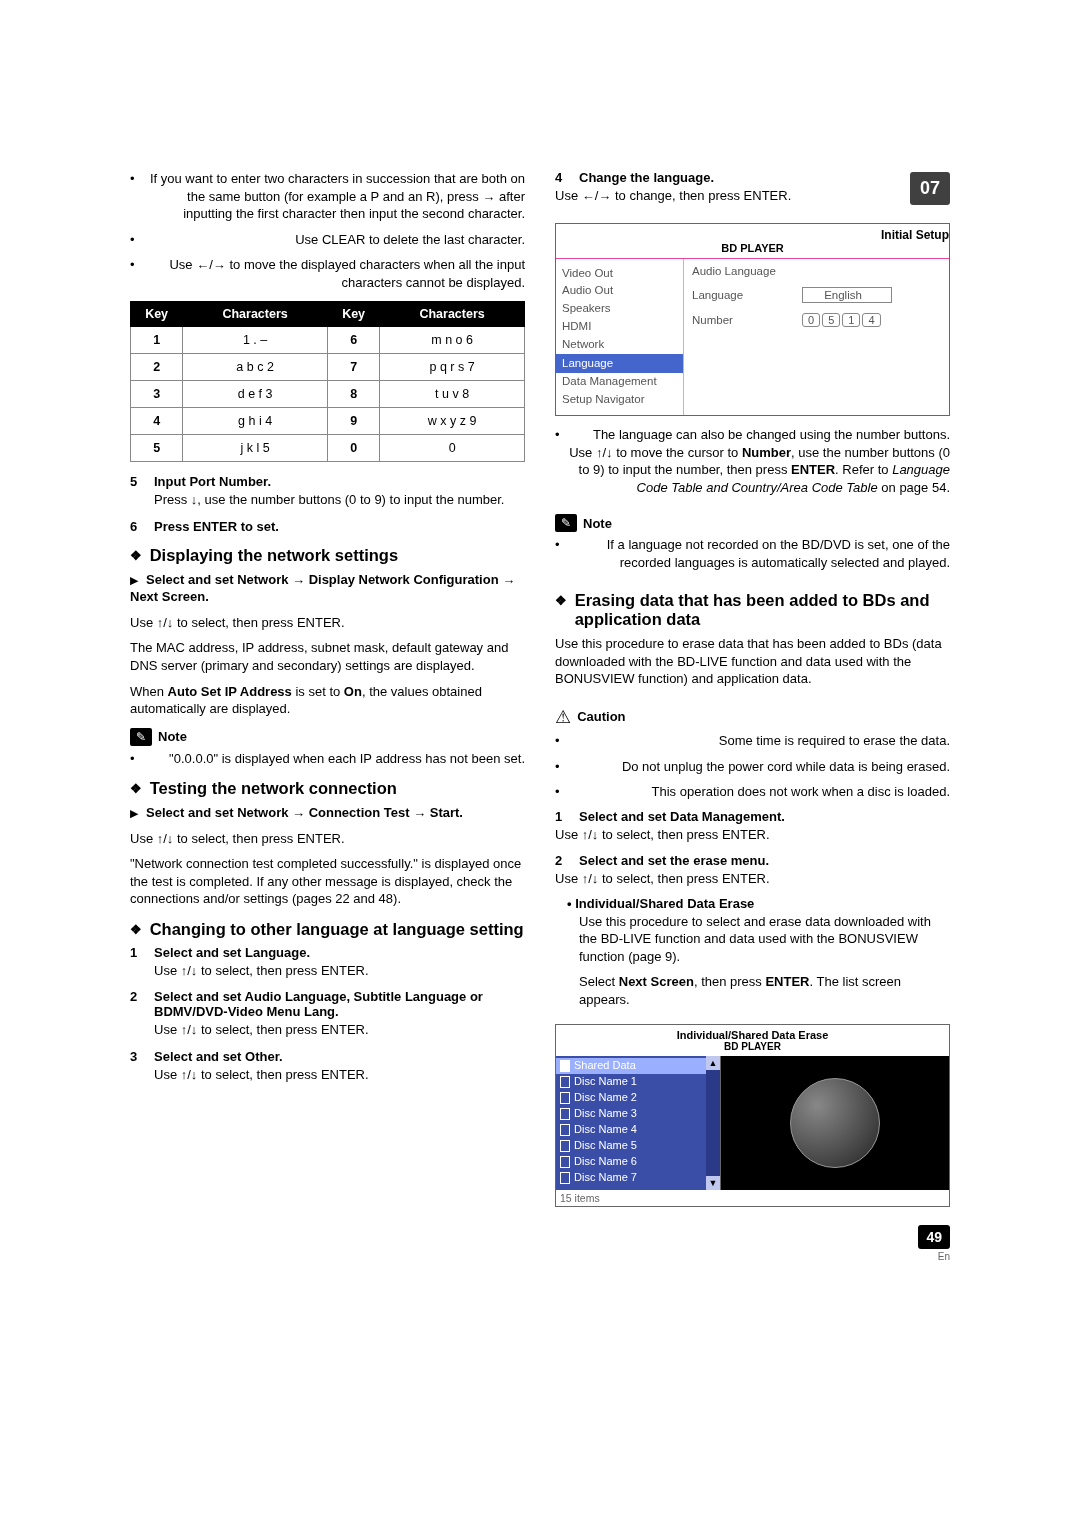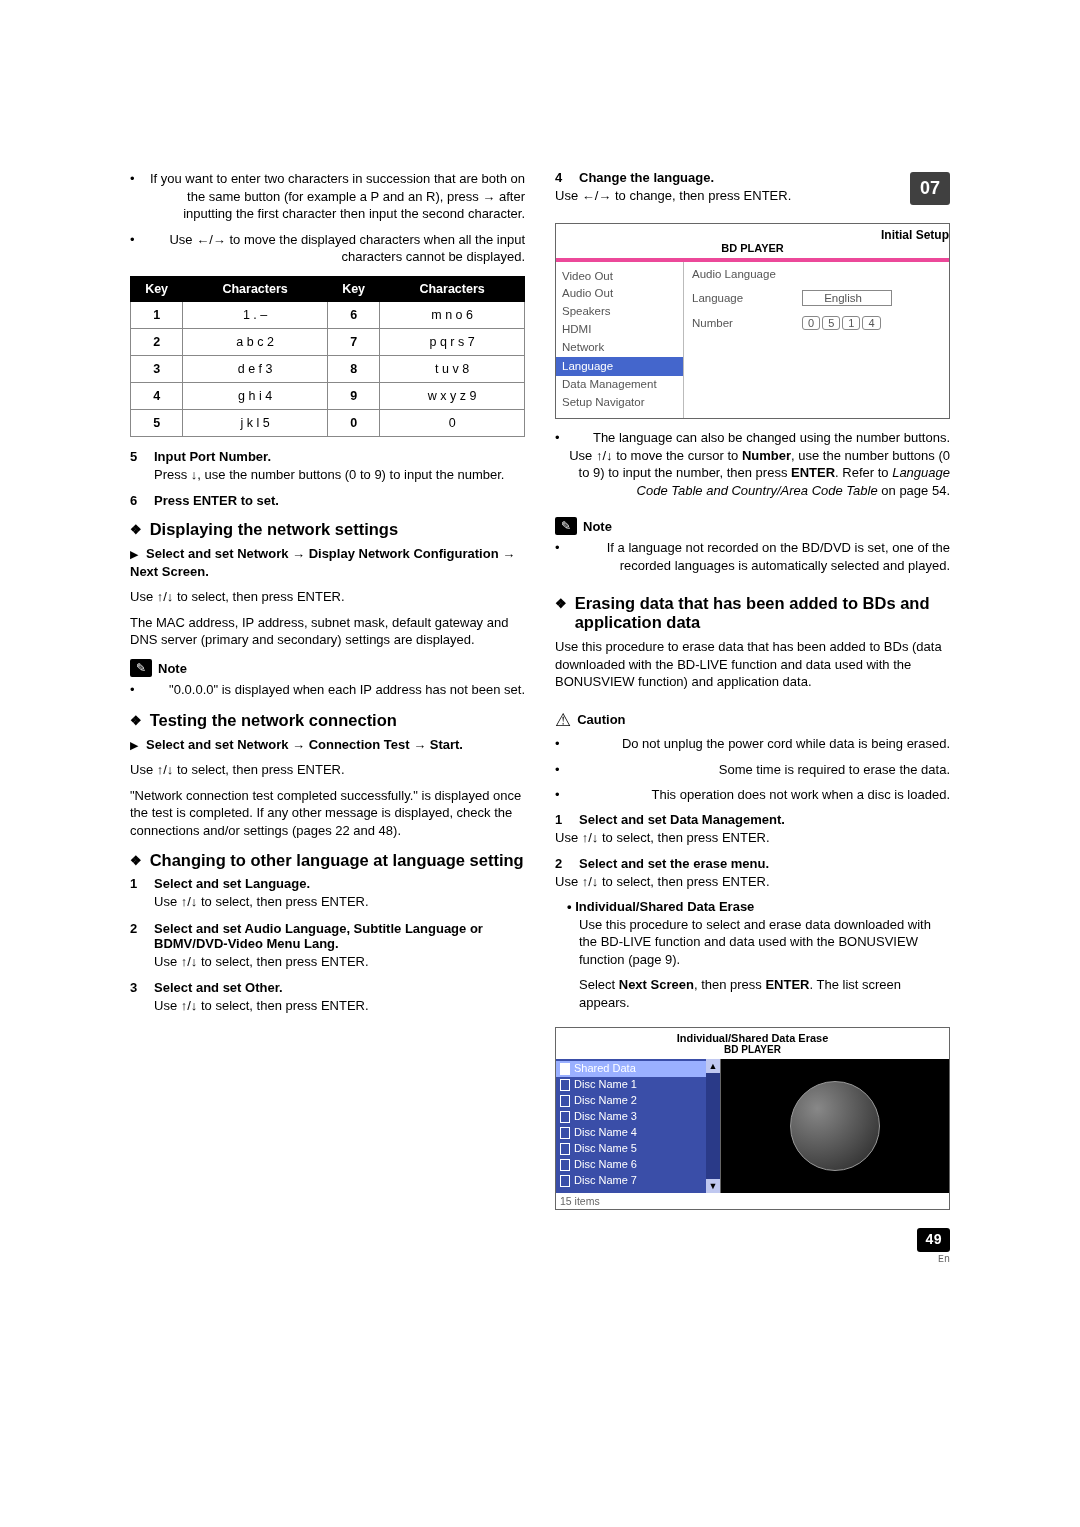--- a/index.html
+++ b/index.html
@@ -48,21 +48,21 @@
     color: #fff; font-size: 12px;
   }
   .caution-icon { font-size: 18px; }
   .note-label { font-weight: bold; font-size: 13px; }
   .screen-box {
     border: 1px solid #666; padding: 4px 0 0 0; margin: 8px 0 10px 0;
     font-size: 12px;
   }
   .screen-title { text-align: right; font-weight: bold; font-size: 12px; }
   .screen-sub { text-align: center; font-weight: bold; font-size: 11px; margin-bottom: 4px; }
-  .screen-body { display: flex; border-top: 4px solid #ec4899; }
+  .screen-body { display: flex; border-top: 1px solid #ec4899; }
   .screen-left {
     width: 128px; padding: 6px 6px; font-size: 11.5px; line-height: 1.55;
     border-right: 1px solid #bbb; color: #555;
   }
   .screen-left .sel {
     background: #4466cc; color: #fff; margin: 0 -6px; padding: 1px 6px;
     display: block;
   }
   .screen-right { flex: 1; padding: 6px 8px; font-size: 11.5px; color: #555; }
   .screen-right .row { display: flex; align-items: center; margin-bottom: 10px; gap: 10px; }
@@ -98,39 +98,40 @@
     width: 90px; height: 90px; border-radius: 50%;
     background: radial-gradient(circle at 30% 30%, #888, #222);
     border: 1px solid #999;
   }
   .scroll-track { width: 14px; background: #2a3a88; display: flex; flex-direction: column; }
   .scroll-btn {
     height: 14px; background: #c0c8f0; display: flex; align-items: center;
     justify-content: center; font-size: 9px; color: #000;
   }
   .erase-foot { font-size: 10.5px; color: #666; padding: 2px 4px; }
-  .page-foot { text-align: right; margin-top: 18px; font-family: Liberation Mono, monospace; }
+  .page-foot { text-align: right; margin-top: 18px; }
   .page-num {
     background: #000; color: #fff; font-weight: bold; font-size: 14px;
     padding: 4px 8px; border-radius: 3px; display: inline-block;
   }
   .page-lang { font-size: 10px; color: #666; margin-top: 2px; }
   .italic { font-style: italic; }
   b { font-weight: bold; }
   .subbullet { font-weight: bold; margin: 4px 0 2px 12px; }
   .subbullet::before { content: "• "; }
 </style>
 </head>
 <body>
 
 <div class="columns">
 
   <div class="col">
     <ul class="bullet">
       <li><span>If you want to enter two characters in succession that are both on the same button (for example a P and an R), press → after inputting the first character then input the second character.</span></li>
+      <li><span>Use CLEAR to delete the last character.</span></li>
       <li><span>Use ←/→ to move the displayed characters when all the input characters cannot be displayed.</span></li>
     </ul>
 
     <table class="key-table">
       <thead>
         <tr>
           <th>Key</th>
           <th>Characters</th>
           <th>Key</th>
           <th>Characters</th>
@@ -184,20 +185,23 @@
     <div class="h3">
       <span class="diamond">❖</span>
       <span>Displaying the network settings</span>
     </div>
     <div class="para">
       <span class="play">▶</span>
       <span class="sub">Select and set Network → Display Network Configuration → Next Screen.</span>
     </div>
     <div class="para">Use ↑/↓ to select, then press ENTER.</div>
     <div class="para">The MAC address, IP address, subnet mask, default gateway and DNS server (primary and secondary) settings are displayed.</div>
+    <div class="para">
+      <span>When </span><b>Auto Set IP Address</b><span> is set to </span><b>On</b><span>, the values obtained automatically are displayed.</span>
+    </div>
 
     <div class="note-row">
       <span class="note-icon">✎</span>
       <span class="note-label">Note</span>
     </div>
     <ul class="bullet">
       <li>"0.0.0.0" is displayed when each IP address has not been set.</li>
     </ul>
 
     <div class="h3">
@@ -297,22 +301,22 @@
       <span class="diamond">❖</span>
       <span>Erasing data that has been added to BDs and application data</span>
     </div>
     <div class="para">Use this procedure to erase data that has been added to BDs (data downloaded with the BD-LIVE function and data used with the BONUSVIEW function) and application data.</div>
 
     <div class="note-row">
       <span class="caution-icon">⚠</span>
       <span class="note-label">Caution</span>
     </div>
     <ul class="bullet">
+      <li>Some time is required to erase the data.</li>
       <li>Do not unplug the power cord while data is being erased.</li>
-      <li>Some time is required to erase the data.</li>
       <li>This operation does not work when a disc is loaded.</li>
     </ul>
 
     <div class="step">
       <div class="step-num">1</div>
       <div class="step-title">Select and set Data Management.</div>
     </div>
     <div class="step-body" style="margin-left:0;">Use ↑/↓ to select, then press ENTER.</div>
 
     <div class="step">

